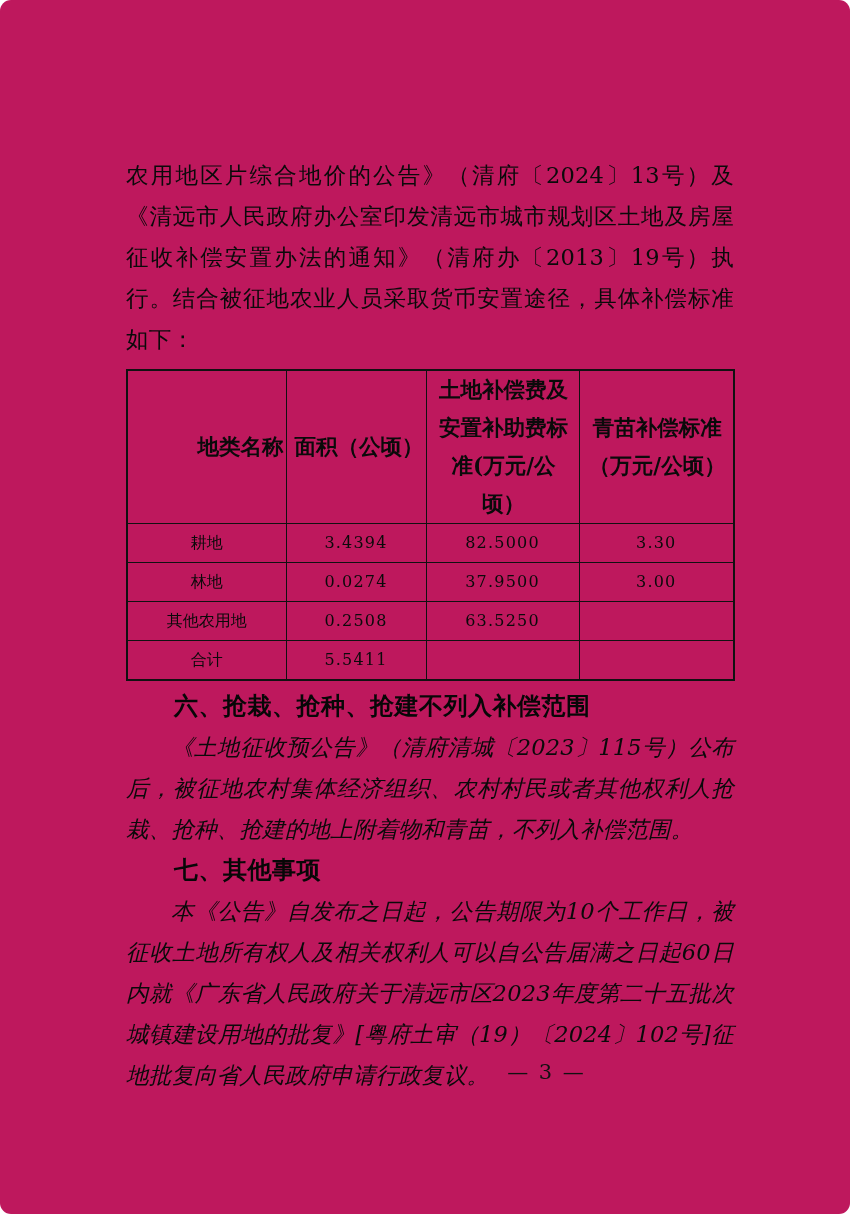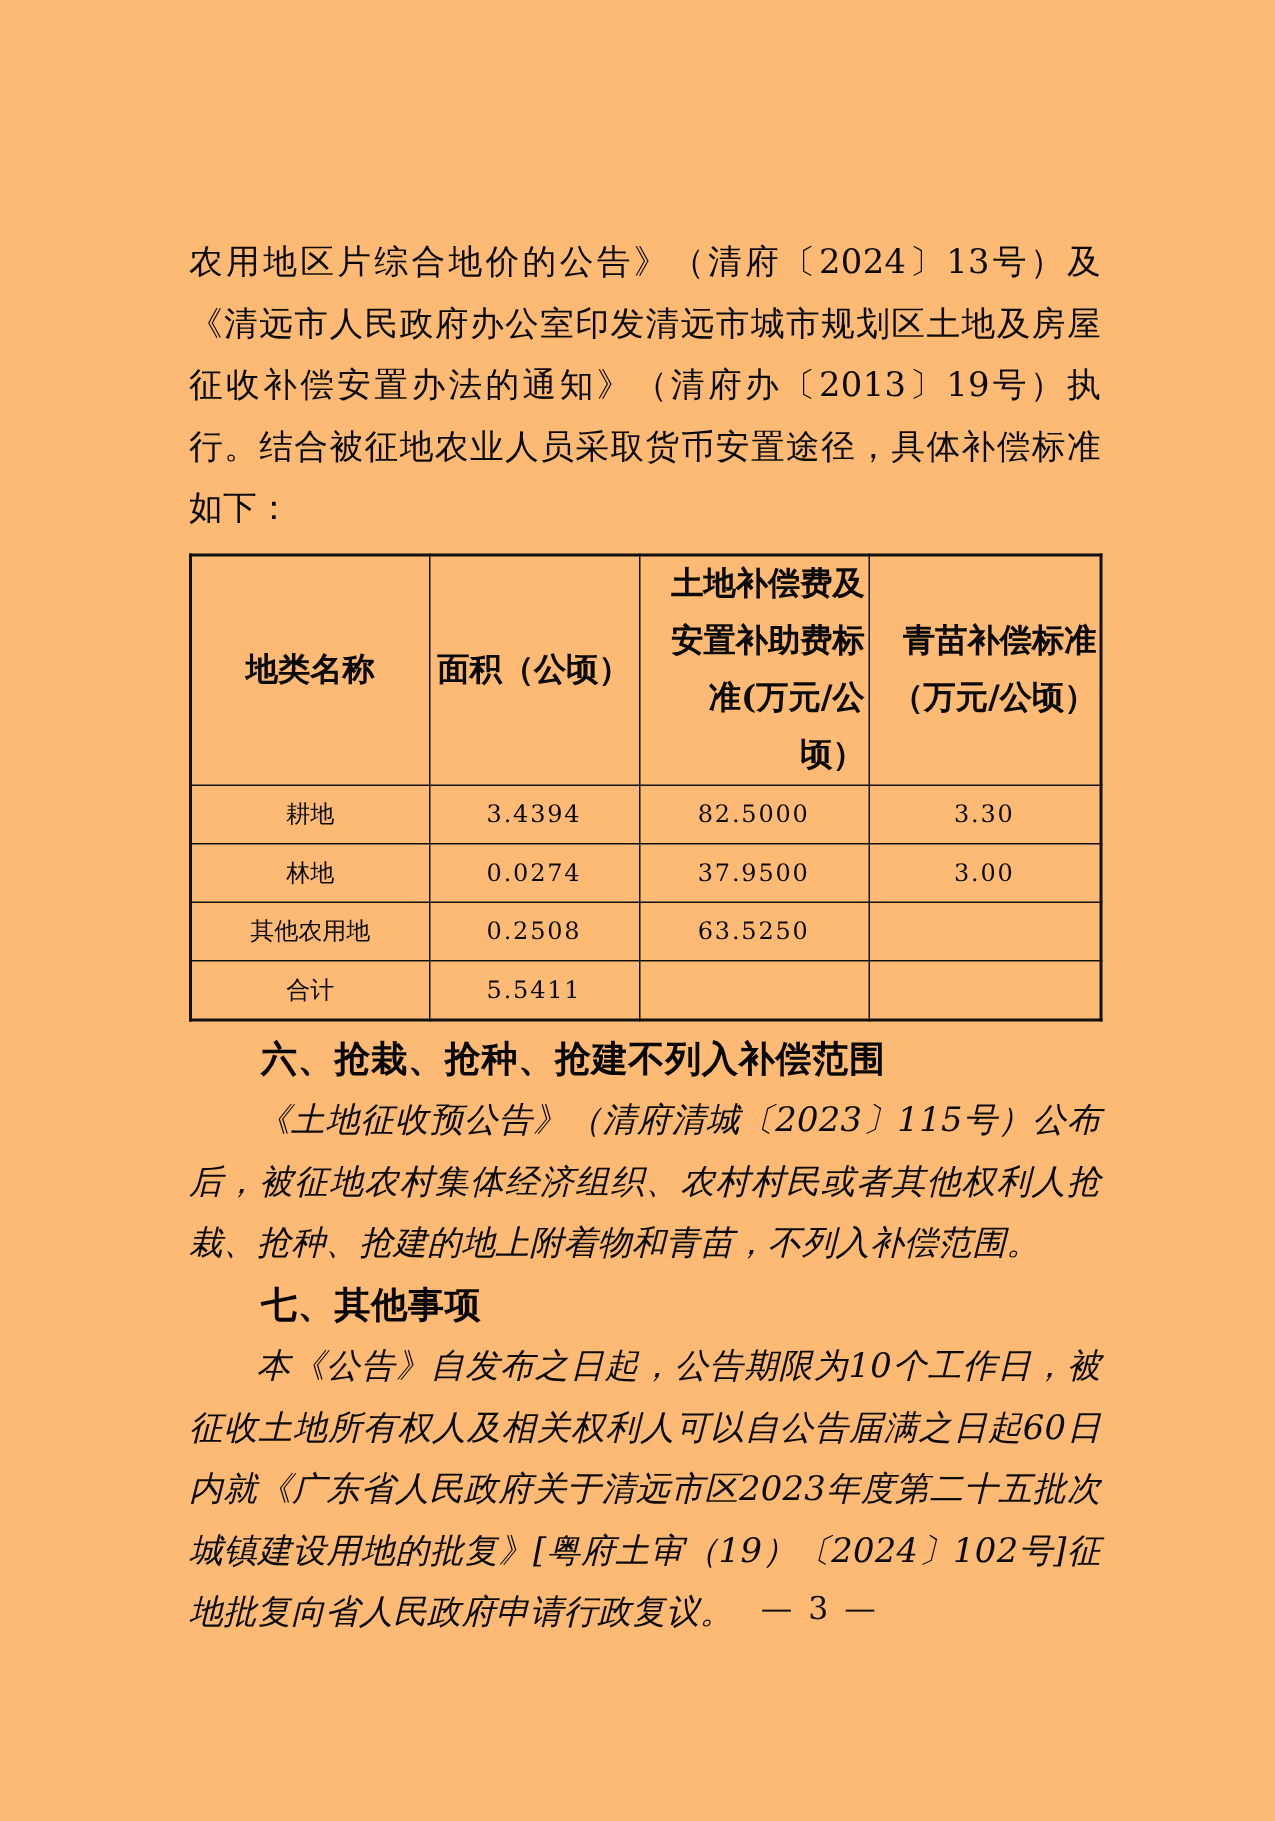--- a/index.html
+++ b/index.html
@@ -15,21 +15,22 @@
     color: #0d0d0d;
     overflow: hidden;
   }
 
   .page {
     position: absolute;
     left: 0;
     top: 0;
     width: 850px;
     height: 1214px;
-    background: #fdba74;
+    background: #be185d;
+    border-radius: 11px;
   }
 
   
   .content {
     position: absolute;
     left: 126px;
     top: 155px;
     width: 608px;
   }
 
@@ -90,26 +91,26 @@
   }
   table.comp tr.body td {
     height: 38px;
   }
   table.comp tr.body td.num {
     font-family: "DejaVu Serif", "Liberation Serif", serif;
     letter-spacing: 1.2px;
   }
   .hcell-multi {
     display: block;
-    text-align: right;
+    text-align: center;
     padding-left: 2px;
   }
   .hcell-center {
     display: block;
-    text-align: center;
+    text-align: right;
   }
 
   
   .page-number {
     position: absolute;
     left: 0;
     top: 1060px;
     width: 850px;
     text-align: center;
     font-size: 21px;

